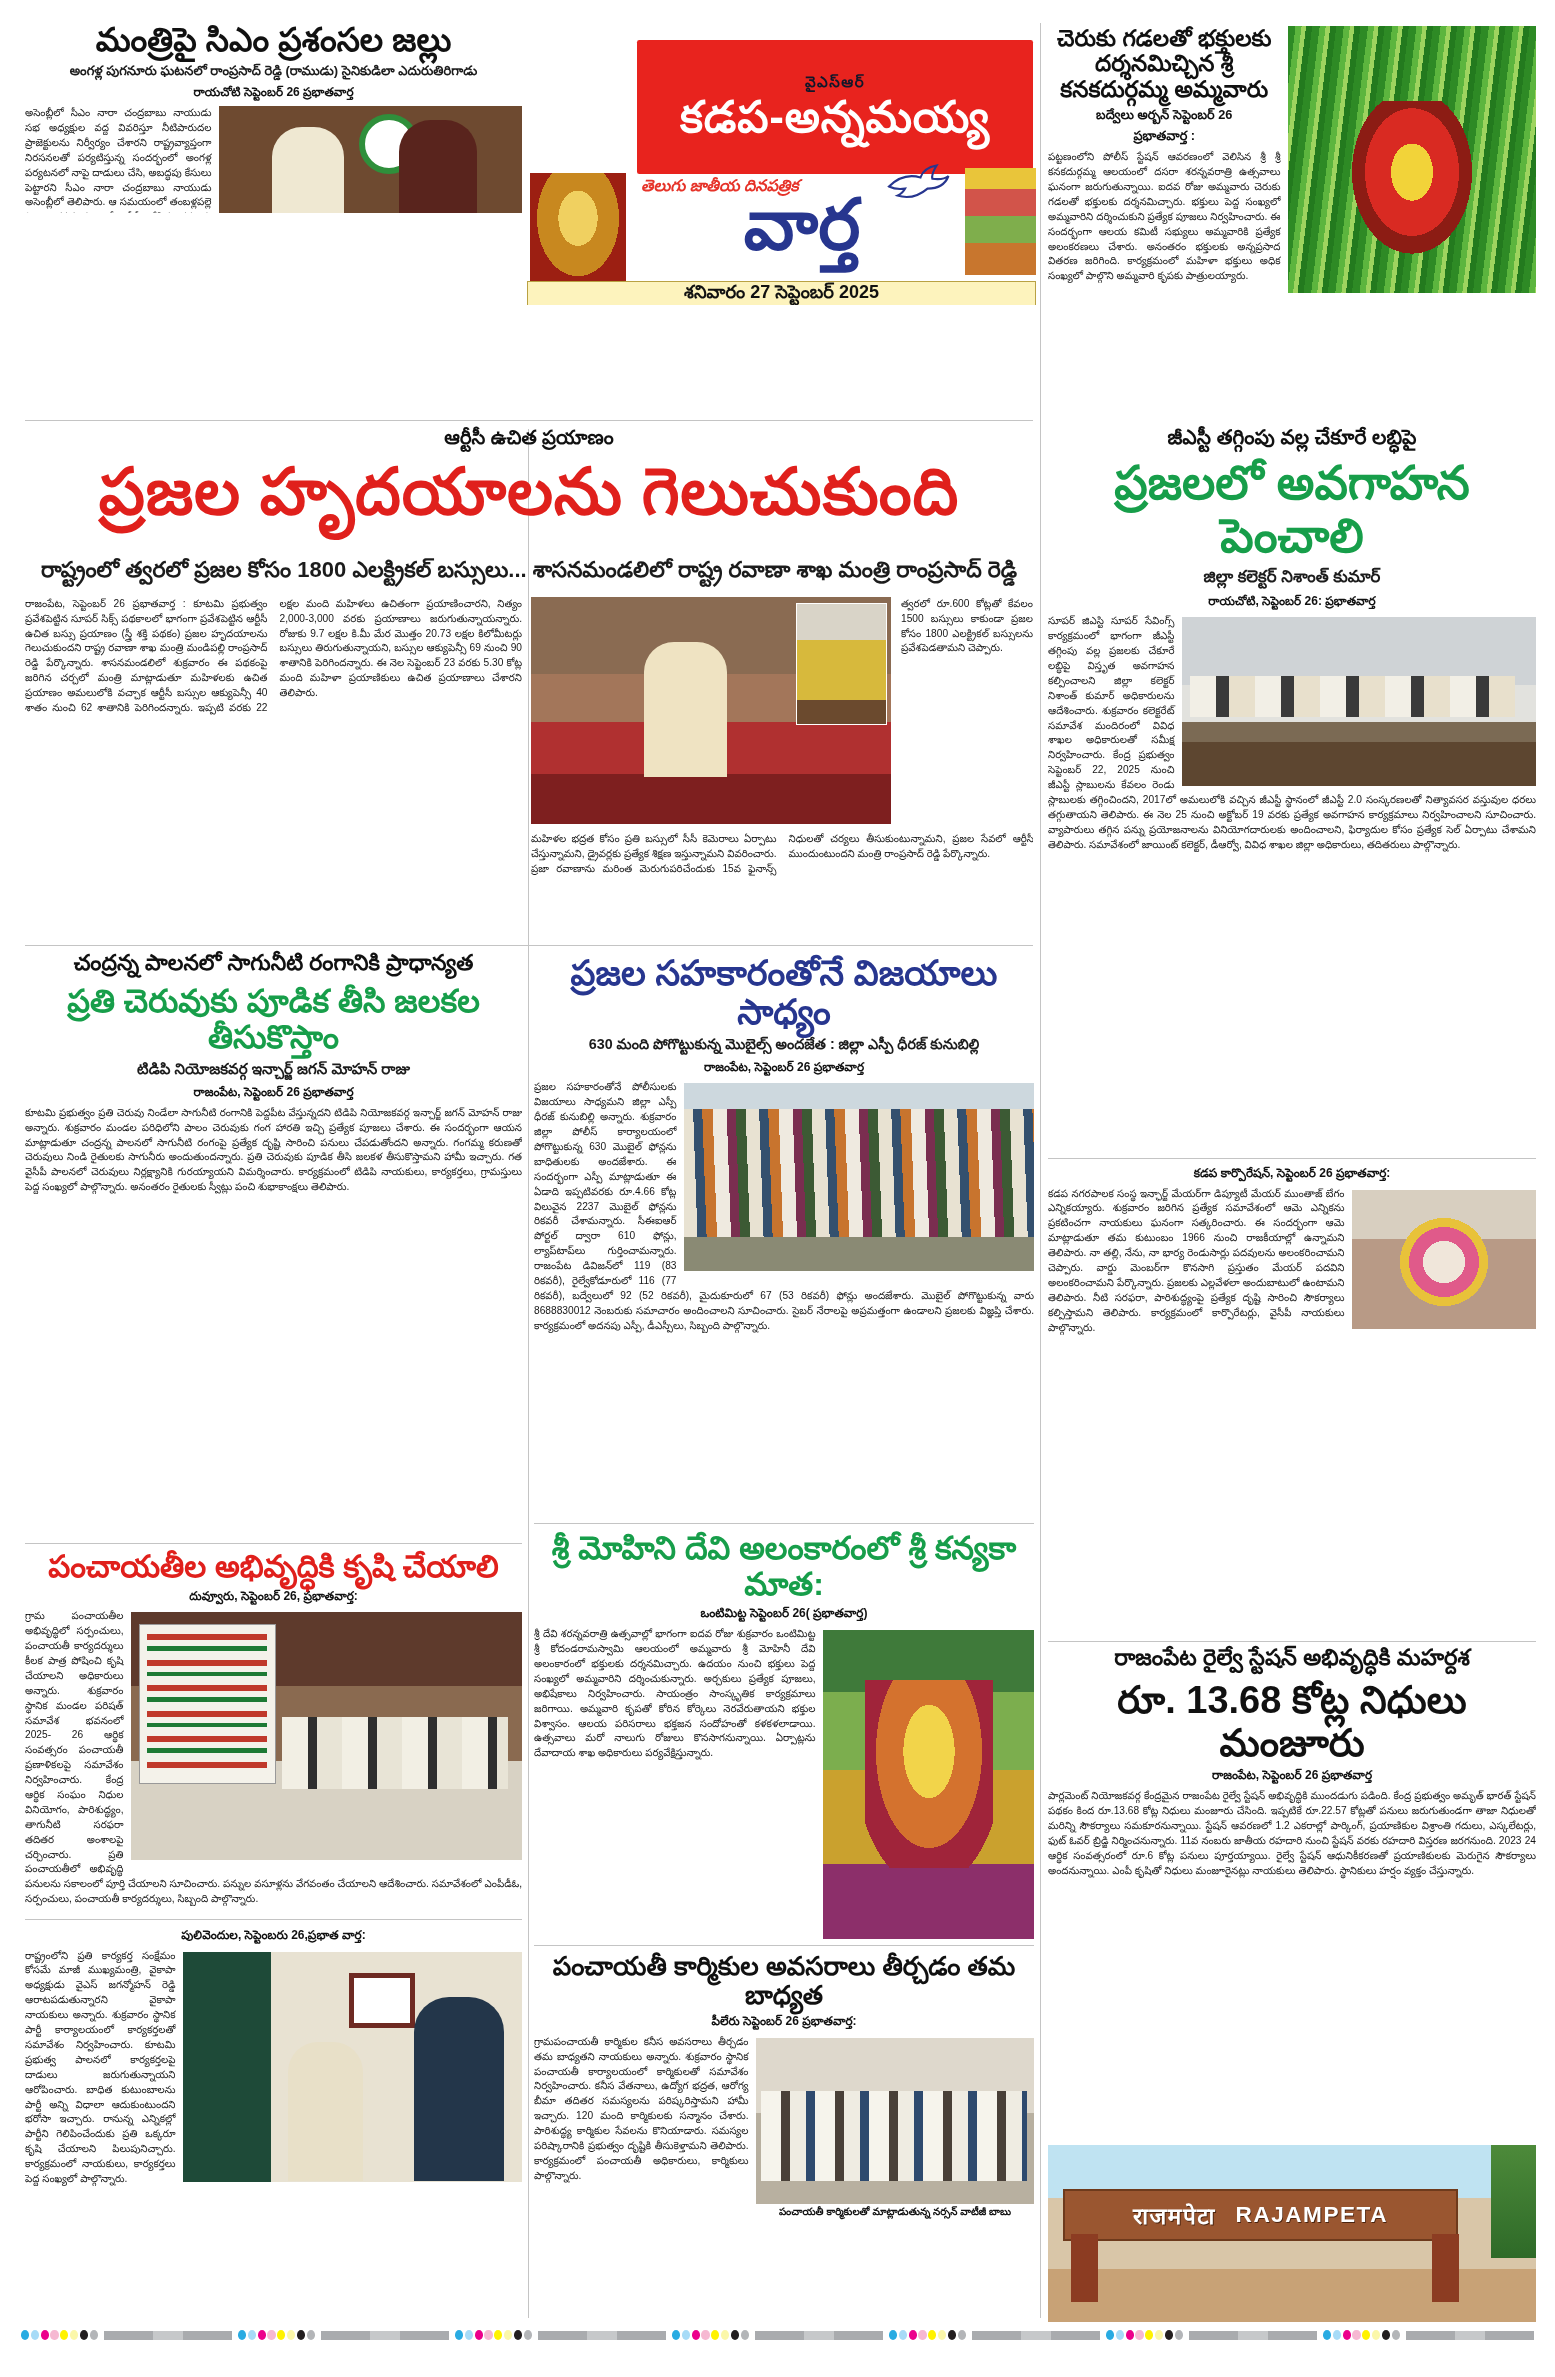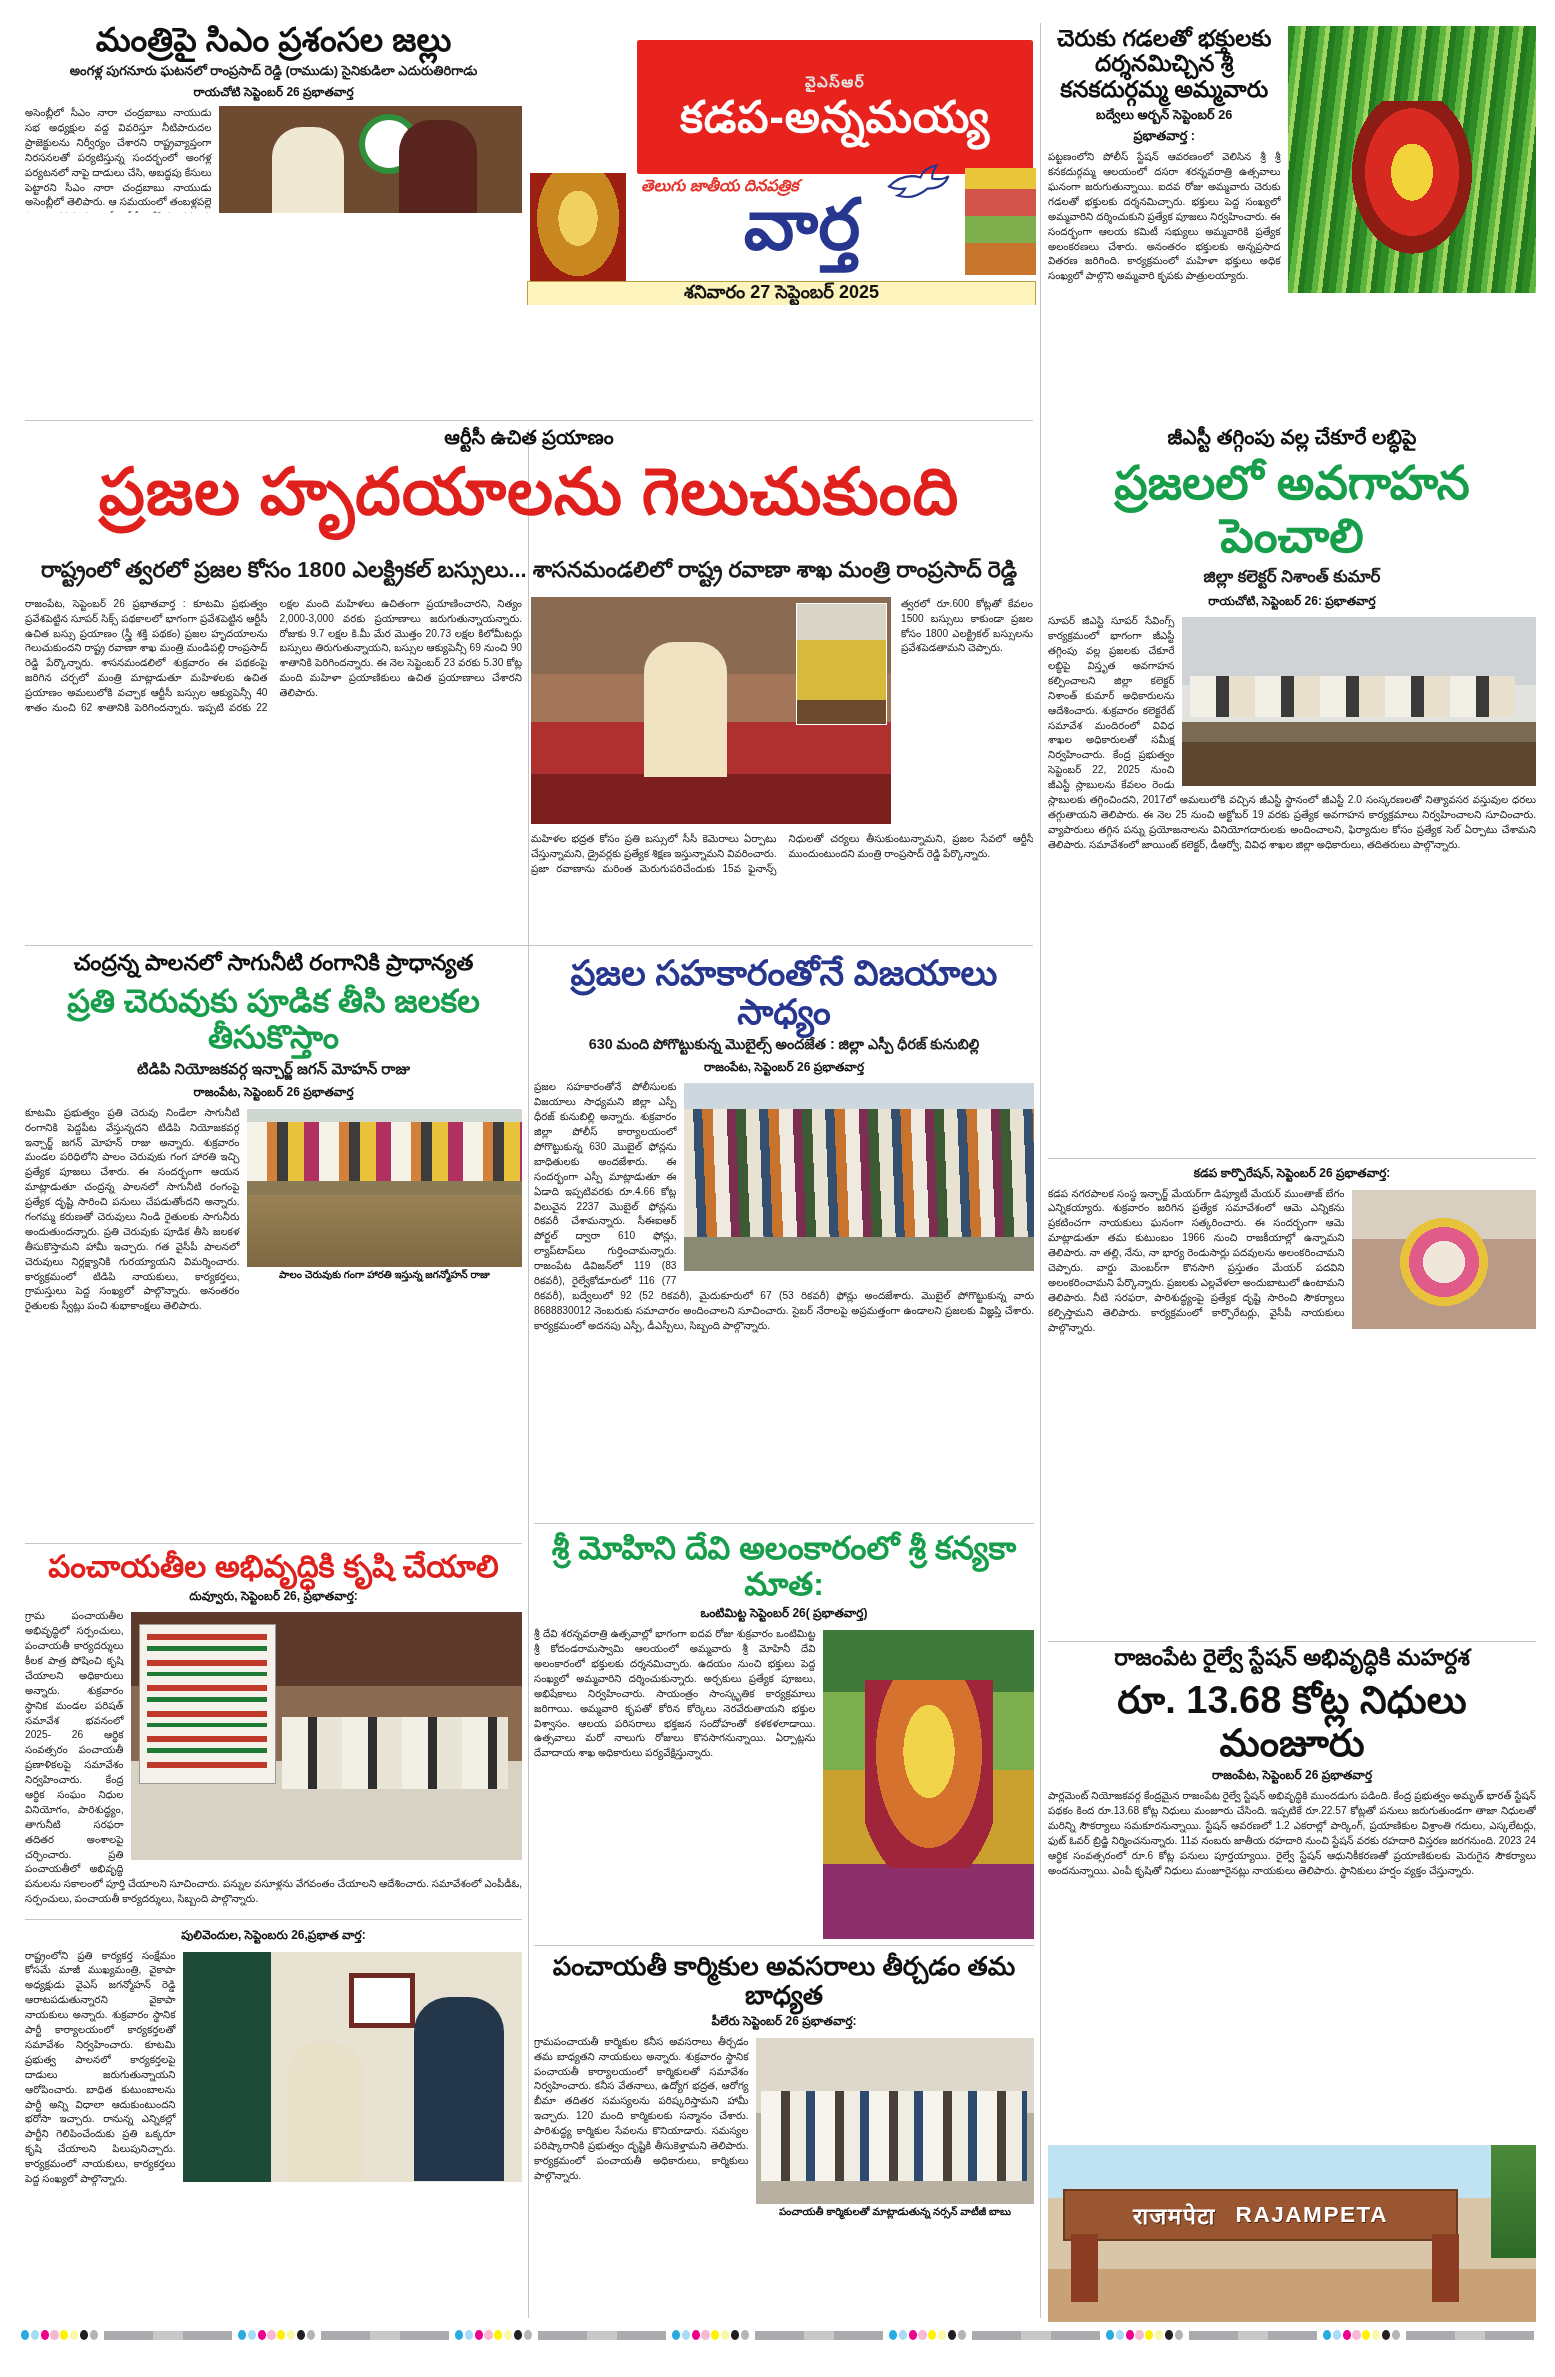--- a/index.html
+++ b/index.html
@@ -15,21 +15,21 @@
   .ph{position:relative;overflow:hidden;background:#cfcfcf;}
   .fr{float:right;margin:3px 0 4.5px 7.5px;}
   .cap{font-size:10.2px;font-weight:bold;text-align:center;margin-top:2.3px;color:#111;}
   .vrule{position:absolute;width:0.8px;background:#c4c4c4;}
   .hrule{position:absolute;height:0.8px;background:#c4c4c4;}
 
   
   #masthead{left:527px;top:19px;width:509px;height:286px;}
   .m-red{position:absolute;left:110px;top:21px;width:396px;height:134px;background:#e8231e;
          display:flex;flex-direction:column;align-items:center;justify-content:center;border-radius:2.3px;}
-  .m-ysr{color:#e5e5e5;font-weight:bold;font-size:15px;letter-spacing:1.5px;}
+  .m-ysr{color:#0f172a;font-weight:bold;font-size:15px;letter-spacing:1.5px;}
   .m-title{color:#fff;font-weight:bold;font-size:44px;line-height:1.05;letter-spacing:0.8px;white-space:nowrap;}
   .m-deity{position:absolute;left:3px;top:154px;width:96px;height:113px;
            background:radial-gradient(ellipse at 50% 40%,#f0d060 0 19.6px,#c8881f 19.6px 41px,#9c1f12 41px 100%);}
   .m-sub{position:absolute;left:114px;top:158px;width:226px;color:#e63329;font-weight:bold;
          font-size:16px;font-style:italic;}
   .m-dove{position:absolute;left:354px;top:143px;}
   .m-vartha{position:absolute;left:113px;top:170px;width:324px;text-align:center;color:#27368f;
             font-weight:bold;font-size:71px;line-height:1;}
   .m-annamayya{position:absolute;right:0;top:149px;width:71px;height:107px;
                background:linear-gradient(180deg,#e9c53a 0 20%,#d2544a 20% 45%,#7fae4c 45% 70%,#c8762e 70% 100%);}
@@ -243,27 +243,20 @@
       <div class="table"></div>
     </div>
     <div class="bd">సూపర్ జిఎస్టి సూపర్ సేవింగ్స్ కార్యక్రమంలో భాగంగా జీఎస్టీ తగ్గింపు వల్ల ప్రజలకు చేకూరే లబ్ధిపై విస్తృత అవగాహన కల్పించాలని జిల్లా కలెక్టర్ నిశాంత్ కుమార్ అధికారులను ఆదేశించారు. శుక్రవారం కలెక్టరేట్ సమావేశ మందిరంలో వివిధ శాఖల అధికారులతో సమీక్ష నిర్వహించారు. కేంద్ర ప్రభుత్వం సెప్టెంబర్ 22, 2025 నుంచి జీఎస్టీ స్లాబులను కేవలం రెండు స్లాబులకు తగ్గించిందని, 2017లో అమలులోకి వచ్చిన జీఎస్టీ స్థానంలో జీఎస్టీ 2.0 సంస్కరణలతో నిత్యావసర వస్తువుల ధరలు తగ్గుతాయని తెలిపారు. ఈ నెల 25 నుంచి అక్టోబర్ 19 వరకు ప్రత్యేక అవగాహన కార్యక్రమాలు నిర్వహించాలని సూచించారు. వ్యాపారులు తగ్గిన పన్ను ప్రయోజనాలను వినియోగదారులకు అందించాలని, ఫిర్యాదుల కోసం ప్రత్యేక సెల్ ఏర్పాటు చేశామని తెలిపారు. సమావేశంలో జాయింట్ కలెక్టర్, డీఆర్వో, వివిధ శాఖల జిల్లా అధికారులు, తదితరులు పాల్గొన్నారు.</div>
   </div>
 
   <div class="art" id="art-pond">
     <div class="kicker">చంద్రన్న పాలనలో సాగునీటి రంగానికి ప్రాధాన్యత</div>
     <div class="hl green">ప్రతి చెరువుకు పూడిక తీసి జలకల తీసుకొస్తాం</div>
     <div class="sub">టిడిపి నియోజకవర్గ ఇన్చార్జ్ జగన్ మోహన్ రాజు</div>
     <div class="dl">రాజంపేట, సెప్టెంబర్ 26 ప్రభాతవార్త</div>
-    <div class="fr" style="width:275px;">
-      <div class="ph ph-pond">
-        <div class="people"></div>
-        <div class="water"></div>
-      </div>
-      <div class="cap">పాలం చెరువుకు గంగా హారతి ఇస్తున్న జగన్మోహన్ రాజు</div>
-    </div>
     <div class="bd">కూటమి ప్రభుత్వం ప్రతి చెరువు నిండేలా సాగునీటి రంగానికి పెద్దపీట వేస్తున్నదని టిడిపి నియోజకవర్గ ఇన్చార్జ్ జగన్ మోహన్ రాజు అన్నారు. శుక్రవారం మండల పరిధిలోని పాలం చెరువుకు గంగ హారతి ఇచ్చి ప్రత్యేక పూజలు చేశారు. ఈ సందర్భంగా ఆయన మాట్లాడుతూ చంద్రన్న పాలనలో సాగునీటి రంగంపై ప్రత్యేక దృష్టి సారించి పనులు చేపడుతోందని అన్నారు. గంగమ్మ కరుణతో చెరువులు నిండి రైతులకు సాగునీరు అందుతుందన్నారు. ప్రతి చెరువుకు పూడిక తీసి జలకళ తీసుకొస్తామని హామీ ఇచ్చారు. గత వైసీపీ పాలనలో చెరువులు నిర్లక్ష్యానికి గురయ్యాయని విమర్శించారు. కార్యక్రమంలో టిడిపి నాయకులు, కార్యకర్తలు, గ్రామస్తులు పెద్ద సంఖ్యలో పాల్గొన్నారు. అనంతరం రైతులకు స్వీట్లు పంచి శుభాకాంక్షలు తెలిపారు.</div>
   </div>
 
   <div class="art" id="art-sp">
     <div class="hl blue">ప్రజల సహకారంతోనే విజయాలు సాధ్యం</div>
     <div class="sub">630 మంది పోగొట్టుకున్న మొబైల్స్ అందజేత : జిల్లా ఎస్పీ ధీరజ్ కునుబిల్లి</div>
     <div class="dl">రాజంపేట, సెప్టెంబర్ 26 ప్రభాతవార్త</div>
     <div class="ph ph-crowd fr">
       <div class="mass"></div>
     </div>

